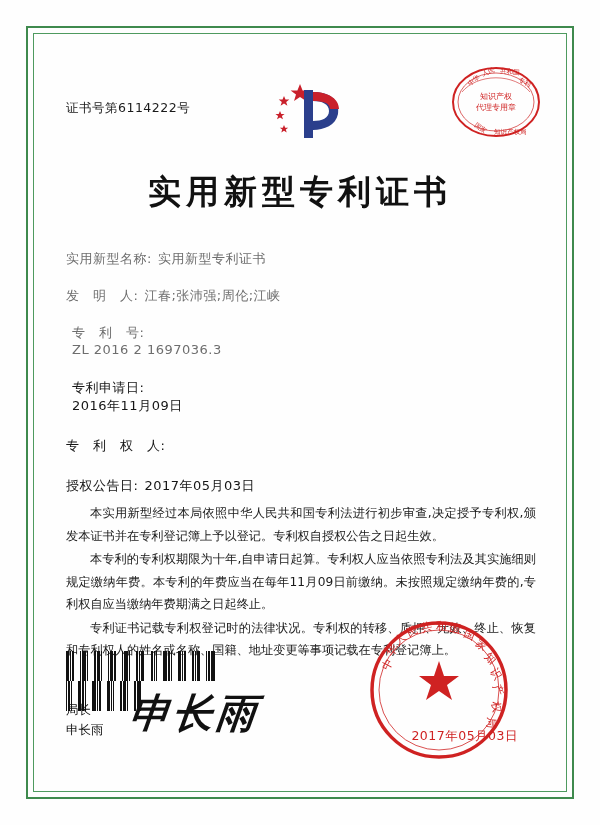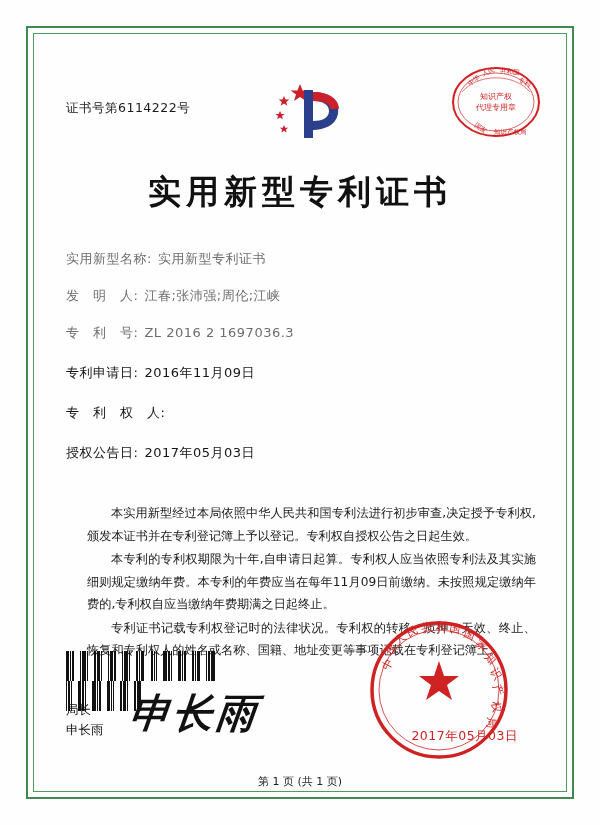--- a/index.html
+++ b/index.html
@@ -113,33 +113,32 @@
   .field-label {
     white-space: pre;
     flex: 0 0 auto;
     letter-spacing: 0.5px;
   }
   .field-value {
     margin-left: 6px;
     letter-spacing: 0.5px;
   }
 
-  .field-row.spaced { margin-bottom: 22px; }
+  .field-row.spaced { margin-bottom: 22px; flex-direction: column; }
 
   
   .body-text {
     position: absolute;
     left: 14px;
     right: 12px;
     top: 450px;
     font-size: 12.2px;
     line-height: 1.85;
     text-align: justify;
     color: #1a1a1a;
-    margin-left: 21px;
   }
   .body-text p {
     margin: 0 0 1px 0;
     text-indent: 24px;
   }
 
   
   .barcode {
     position: absolute;
     left: 14px;
@@ -328,16 +327,15 @@
         <text x="107" y="26" font-size="11" fill="#cf2222" transform="rotate(34 107 26)" font-family="DejaVu Sans, sans-serif">家</text>
         <text x="116" y="38" font-size="11" fill="#cf2222" transform="rotate(46 116 38)" font-family="DejaVu Sans, sans-serif">知</text>
         <text x="122" y="52" font-size="11" fill="#cf2222" transform="rotate(58 122 52)" font-family="DejaVu Sans, sans-serif">识</text>
         <text x="125" y="67" font-size="11" fill="#cf2222" transform="rotate(70 125 67)" font-family="DejaVu Sans, sans-serif">产</text>
         <text x="124" y="83" font-size="11" fill="#cf2222" transform="rotate(82 124 83)" font-family="DejaVu Sans, sans-serif">权</text>
         <text x="120" y="98" font-size="11" fill="#cf2222" transform="rotate(94 120 98)" font-family="DejaVu Sans, sans-serif">局</text>
       </svg>
     </div>
     <div class="seal-date">2017年05月03日</div>
 
-    <div class="footer">第 1 页 (共 1 页)</div>
 
   </div>
 </div>
 
 </body></html>

